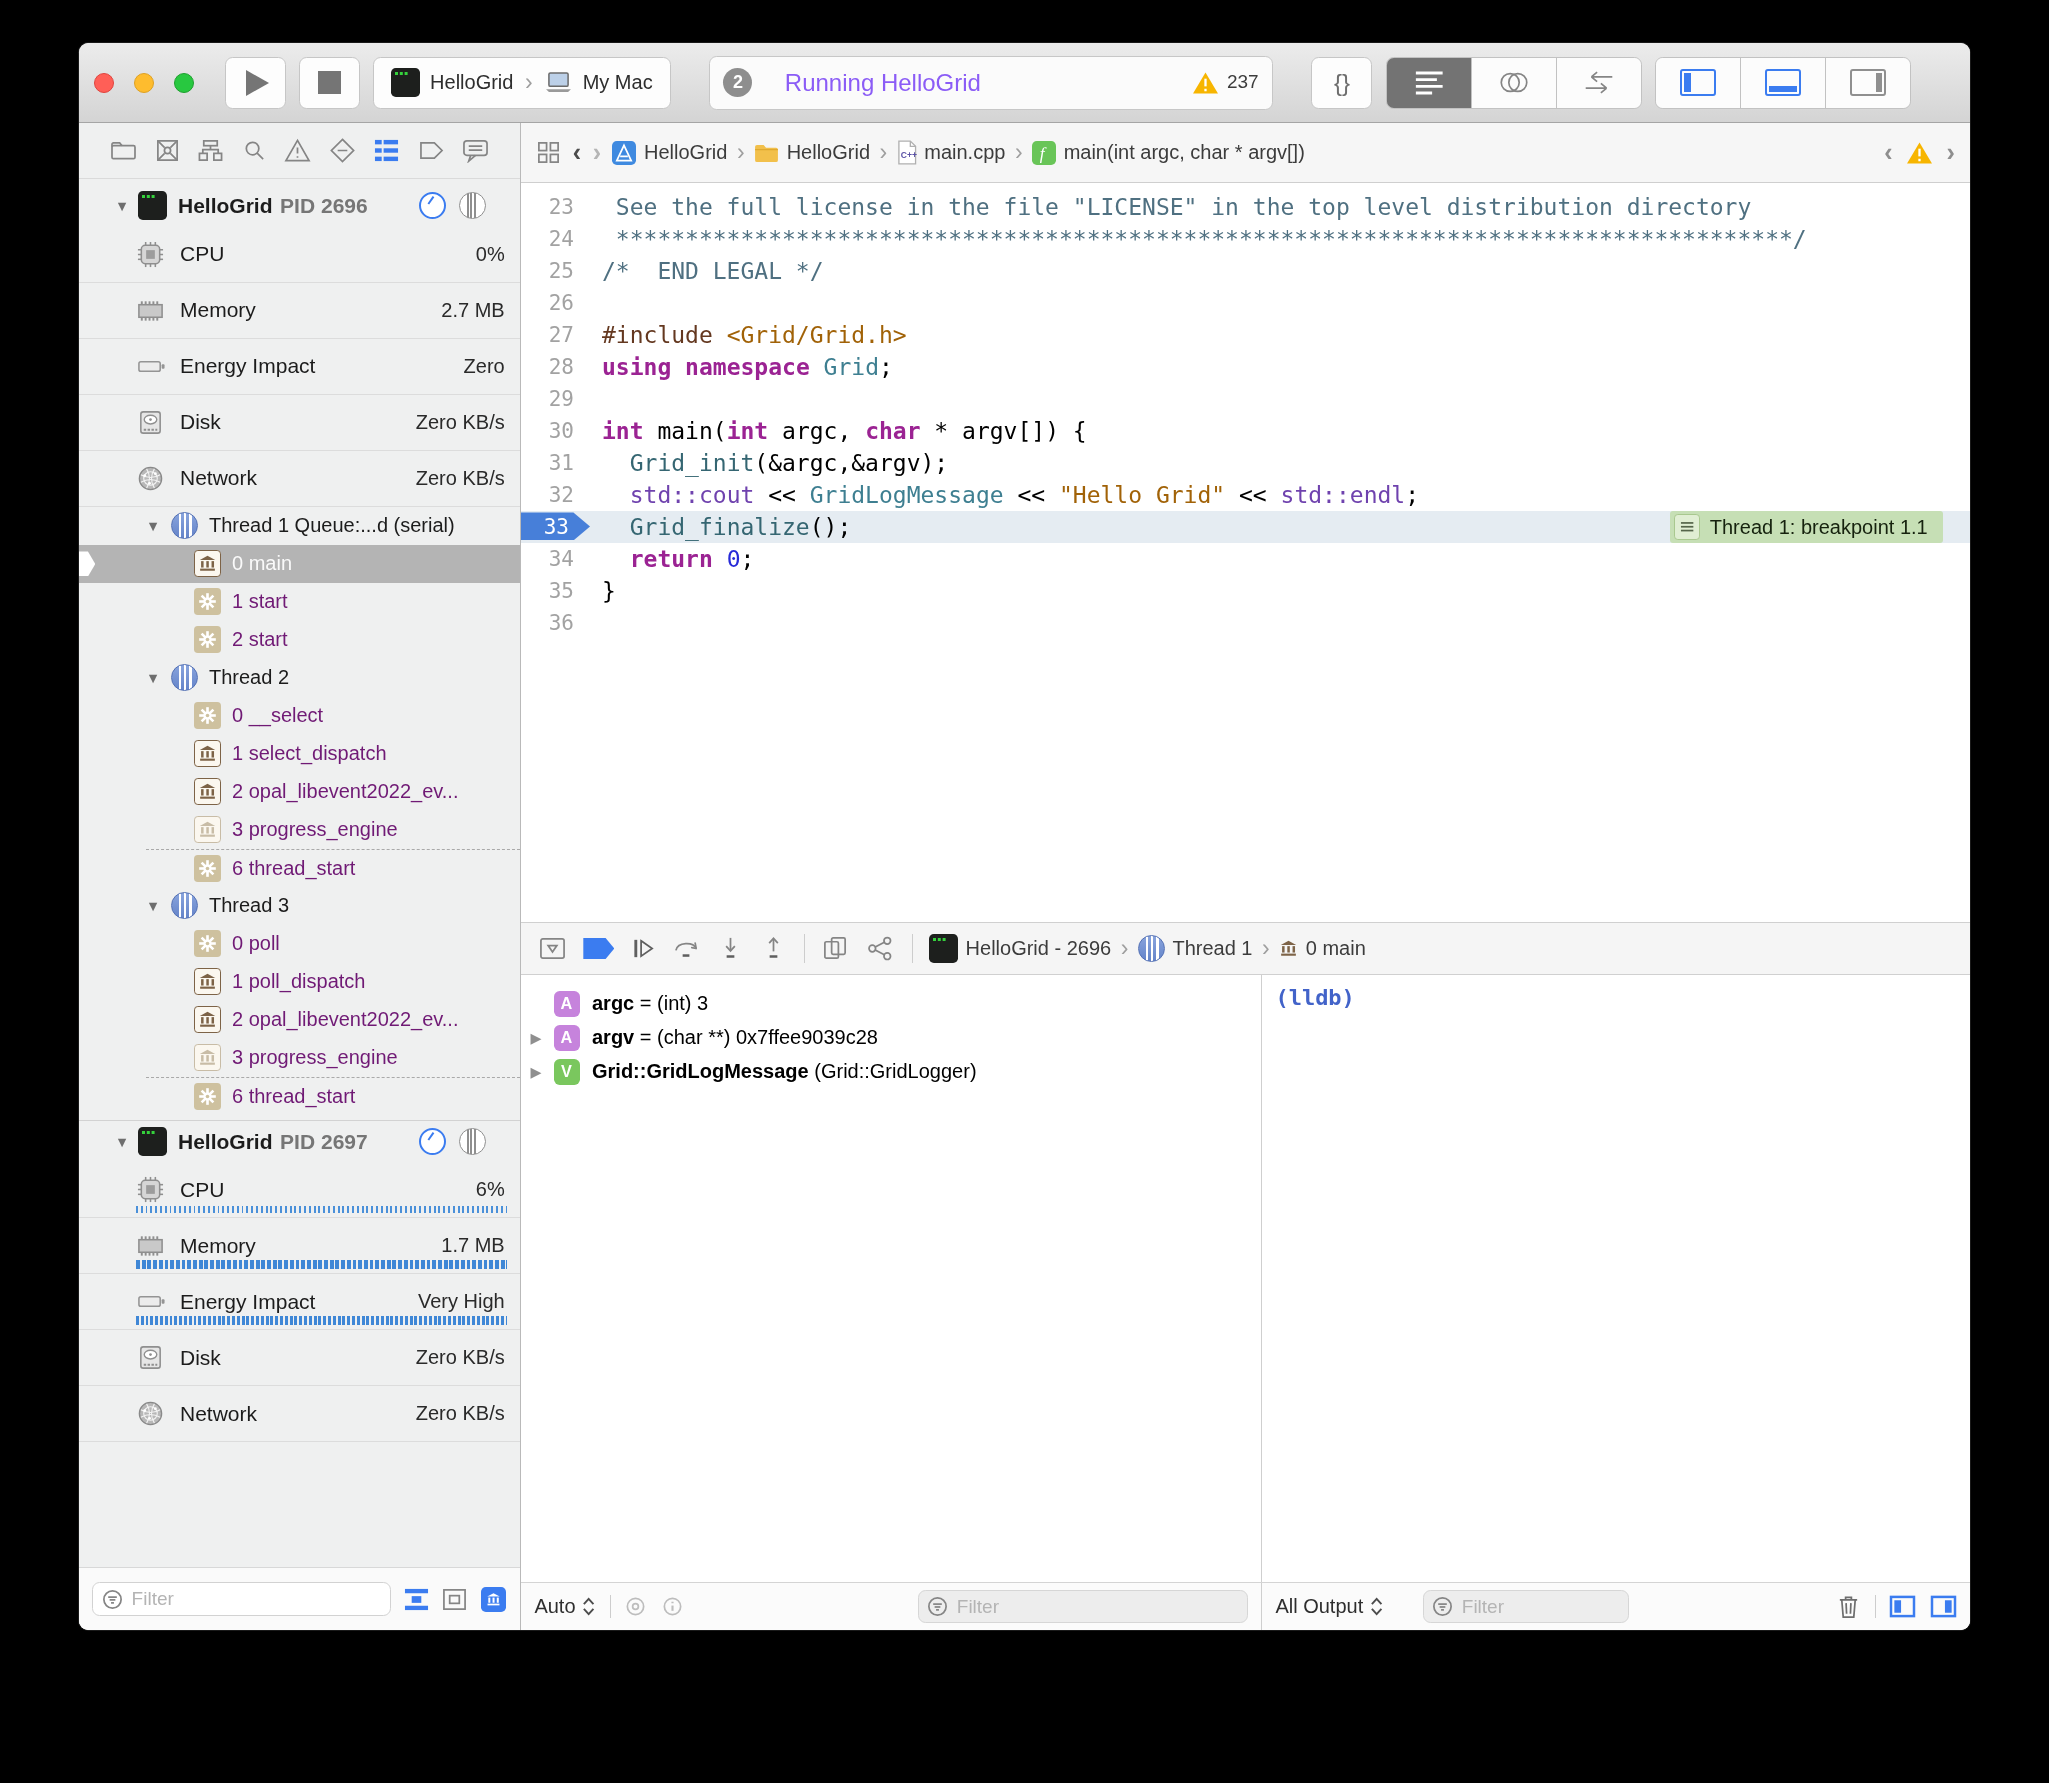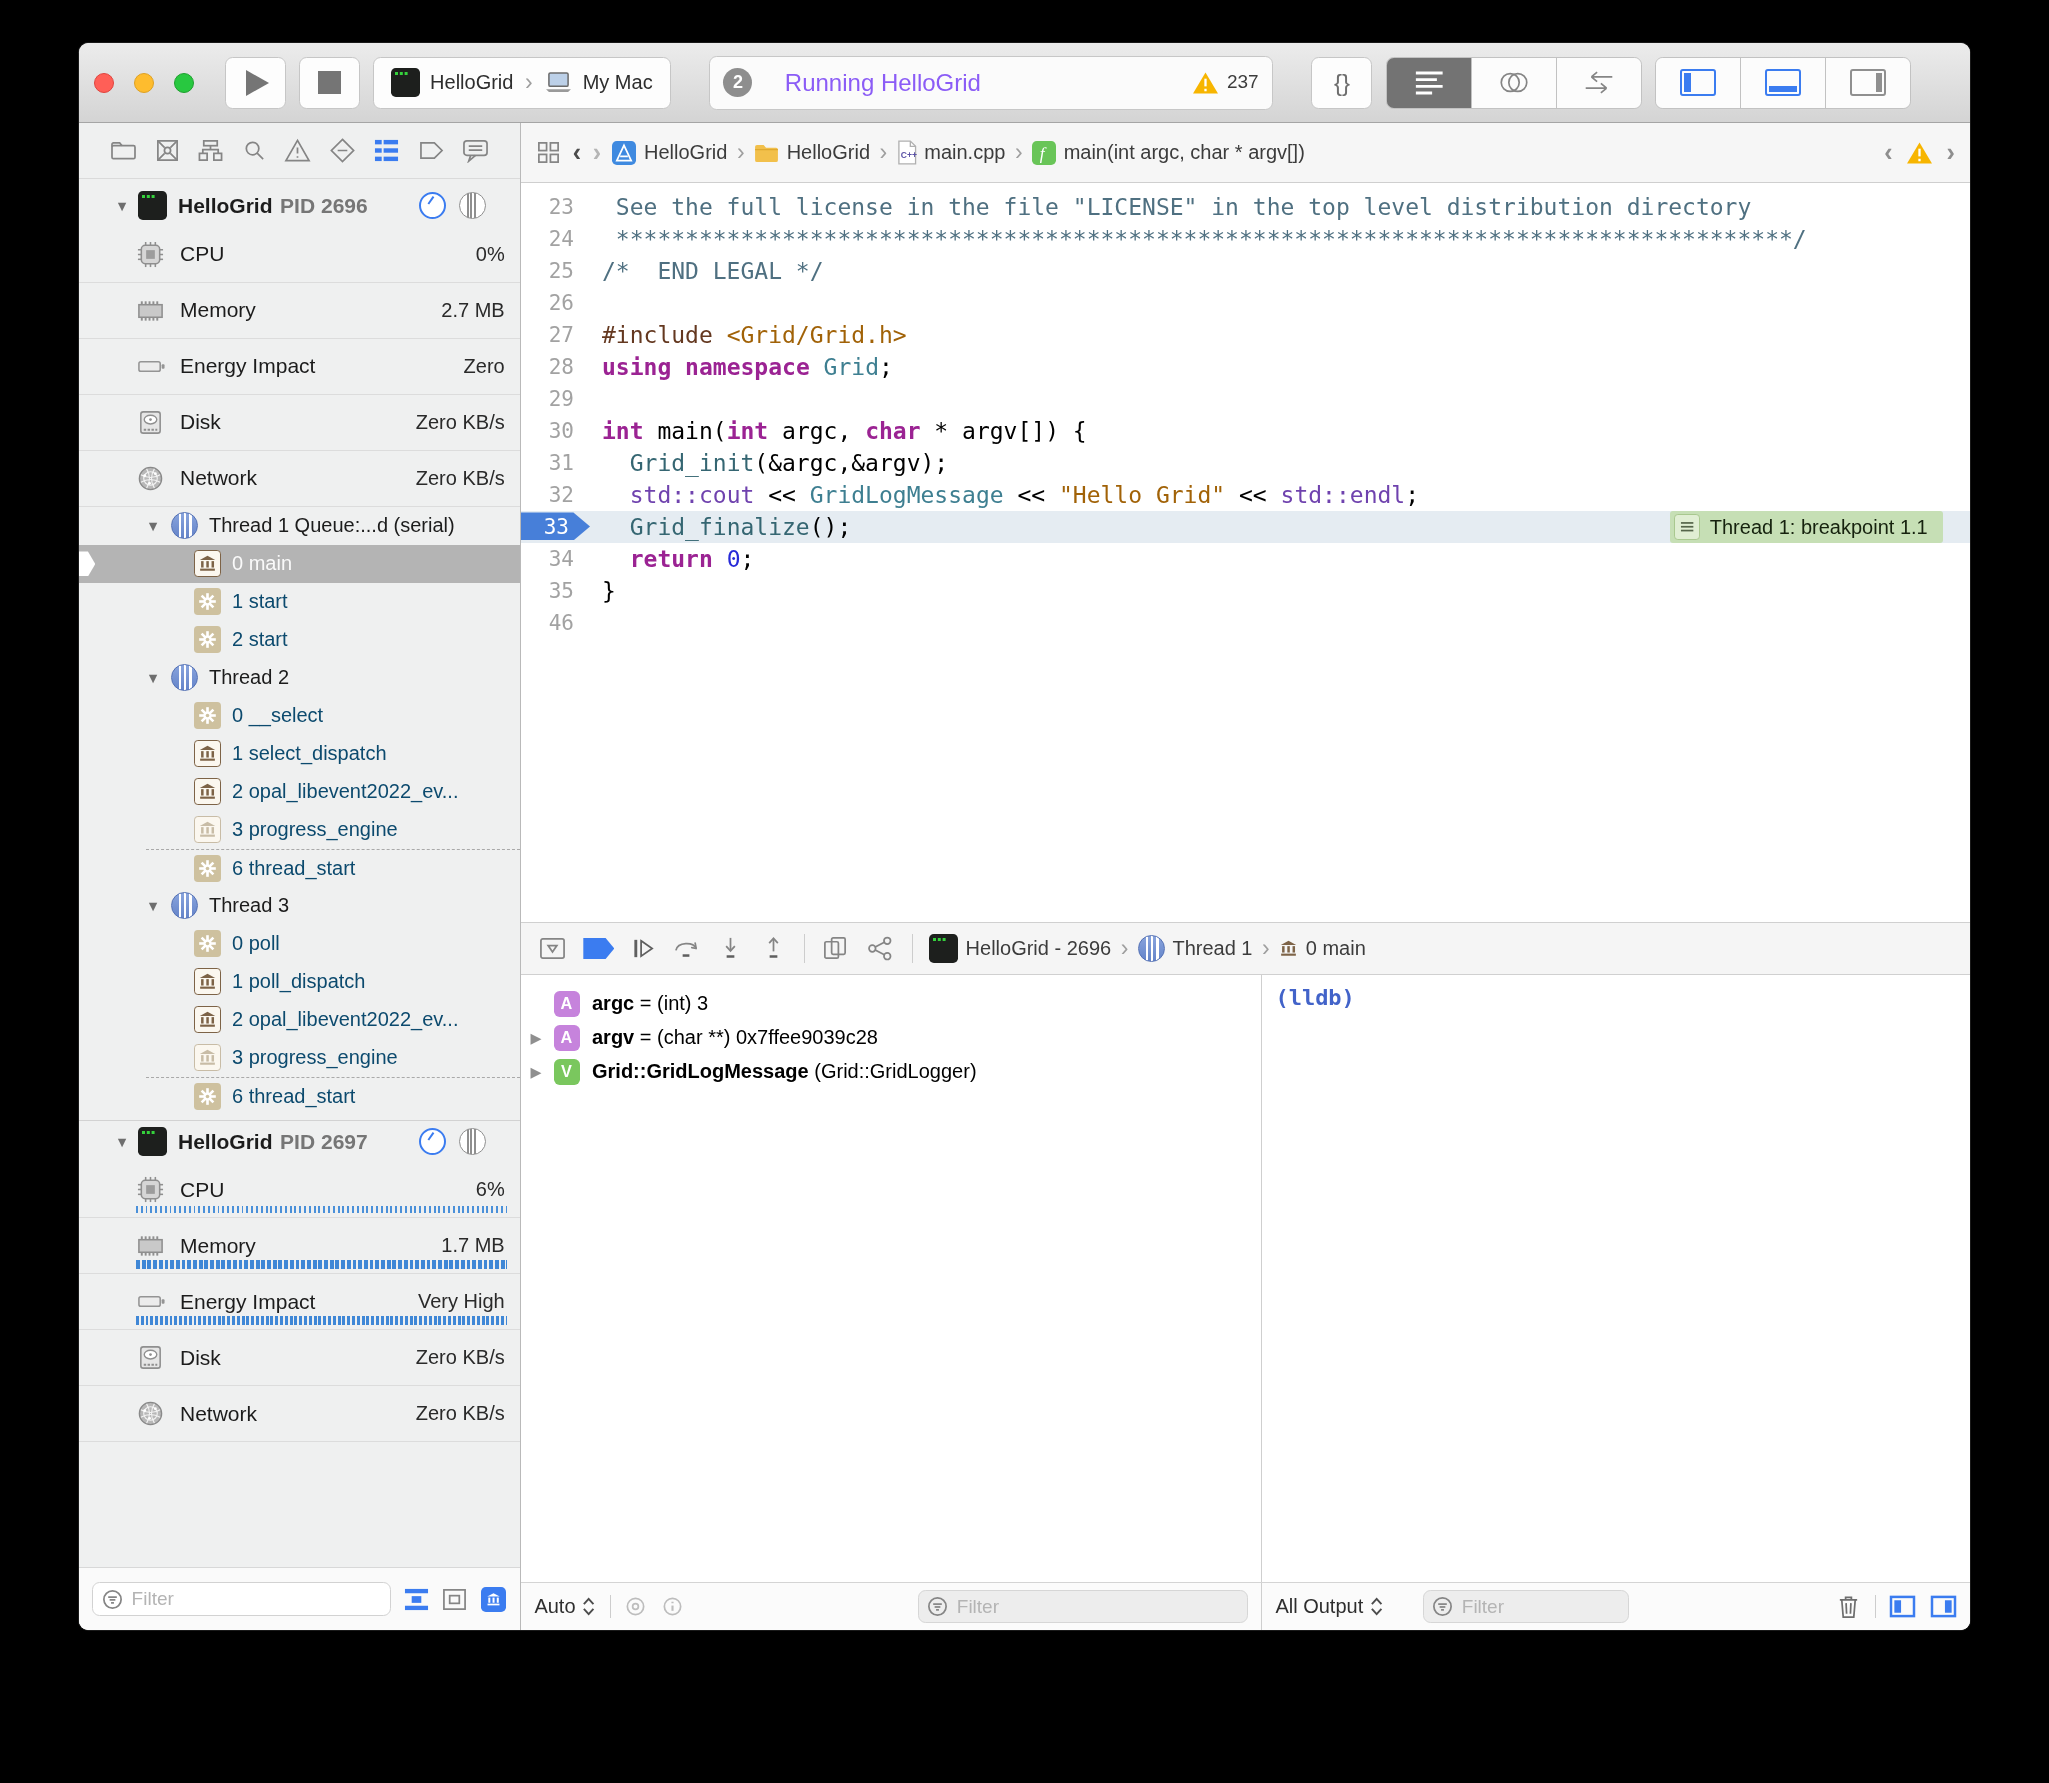--- a/index.html
+++ b/index.html
@@ -62,21 +62,21 @@
   .spark{position:absolute;left:57px;right:13.4px;bottom:4.8px;height:8.6px;}
   .spark.cpu{height:6.7px;background:repeating-linear-gradient(90deg,#4a90d9 0 1.9px,transparent 1.9px 4.8px);}
   .spark.mem{background:repeating-linear-gradient(90deg,#3f87d6 0 3.8px,transparent 3.8px 5.7px);}
   .spark.energy{background:repeating-linear-gradient(90deg,#3f87d6 0 2.9px,transparent 2.9px 4.8px);}
   .nav-row.thread{height:38px;font-size:20px;color:#1c1c1c;}
   .thread .disc{left:67px;}
   .thread .th-ic{position:absolute;left:92px;}
   .thread .tlabel{position:absolute;left:130px;white-space:nowrap;}
   .th-ic{width:27px;height:27px;border-radius:50%;border:1px solid #5572b5;box-sizing:border-box;
     background:linear-gradient(90deg,transparent 6.7px,#fff 6.7px 9px,transparent 9px 12px,#fff 12px 14.3px,transparent 14.3px 17px,#fff 17px 19.6px,transparent 19.6px),linear-gradient(#89a4dd,#6484c9);}
-  .nav-row.frame{height:38px;font-size:20px;color:#0c4a6e;}
+  .nav-row.frame{height:38px;font-size:20px;color:#701a75;}
   .frame .f-ic{position:absolute;left:115px;}
   .frame .flabel{position:absolute;left:153px;white-space:nowrap;}
   .frame.sel{background:#b4b4b4;color:#fafafa;}
   .frame.sel::before{content:"";position:absolute;left:0;top:6.7px;width:16.3px;height:25px;background:#fff;
     clip-path:polygon(0 0,55% 0,100% 50%,55% 100%,0 100%);}
   .frame.dashed{border-top:1px dashed #a9a9a9;margin-left:67px;padding-left:0;text-align:right;}
   .frame.dashed .f-ic{left:48px;}
   .frame.dashed .flabel{left:86px;}
   .f-ic{width:27px;height:27px;border-radius:3.8px;display:flex;align-items:center;justify-content:center;box-sizing:border-box;}
   .f-ic.user{border:1.9px solid #7d6347;background:#fbf7ef;}
@@ -791,21 +791,21 @@
         <div class="cl"><span class="ln">32</span><span class="ct"><span class="sc-x">  </span><span class="sc-d">std::cout</span><span class="sc-x"> &lt;&lt; </span><span class="sc-t">GridLogMessage</span><span class="sc-x"> &lt;&lt; </span><span class="sc-s">"Hello Grid"</span><span class="sc-x"> &lt;&lt; </span><span class="sc-d">std::endl</span><span class="sc-x">;</span></span></div>
         <div class="cl bp"><span class="lnwrap"></span><span class="ln">33</span><span class="ct"><span class="sc-x">  </span><span class="sc-f">Grid_finalize</span><span class="sc-x">();</span></span><div class="bp-note"><span class="nbox"><svg width="14.3" height="11.5" viewBox="0 0 15 12">
                 <g stroke="#55654a" stroke-width="1.8">
                   <line x1="1" y1="2" x2="14" y2="2"></line>
                   <line x1="1" y1="6" x2="14" y2="6"></line>
                   <line x1="1" y1="10" x2="14" y2="10"></line>
                 </g>
               </svg></span><span>Thread 1: breakpoint 1.1</span></div></div>
         <div class="cl"><span class="ln">34</span><span class="ct"><span class="sc-x">  </span><span class="sc-k">return</span><span class="sc-x"> </span><span class="sc-n">0</span><span class="sc-x">;</span></span></div>
         <div class="cl"><span class="ln">35</span><span class="ct"><span class="sc-x">}</span></span></div>
-        <div class="cl"><span class="ln">46</span><span class="ct"></span></div>
+        <div class="cl"><span class="ln">36</span><span class="ct"></span></div>
       </div>
 
     <div class="debugbar">
       <span class="ic">
           <svg width="29" height="27" viewBox="0 0 30 28" fill="none" stroke="#858585" stroke-width="1.8">
             <rect x="3" y="4" width="24" height="20" rx="2"></rect>
             <path d="M10.5 11 H19.5 L15 17.5 Z"></path>
           </svg>
         </span>
       <span class="bp-arrow"></span>

